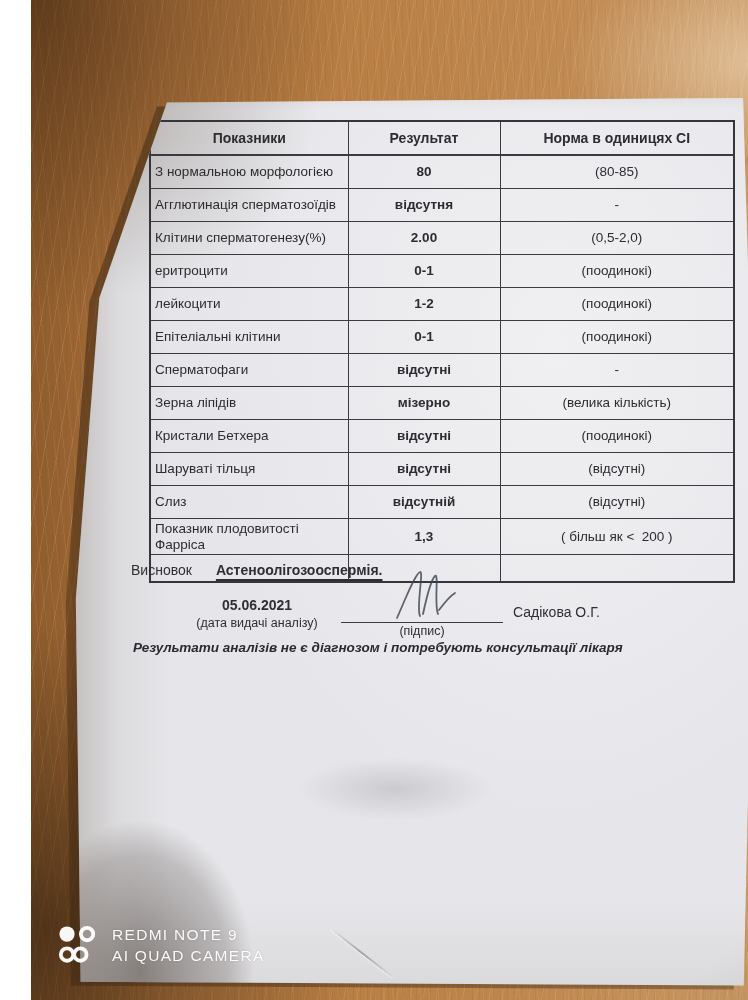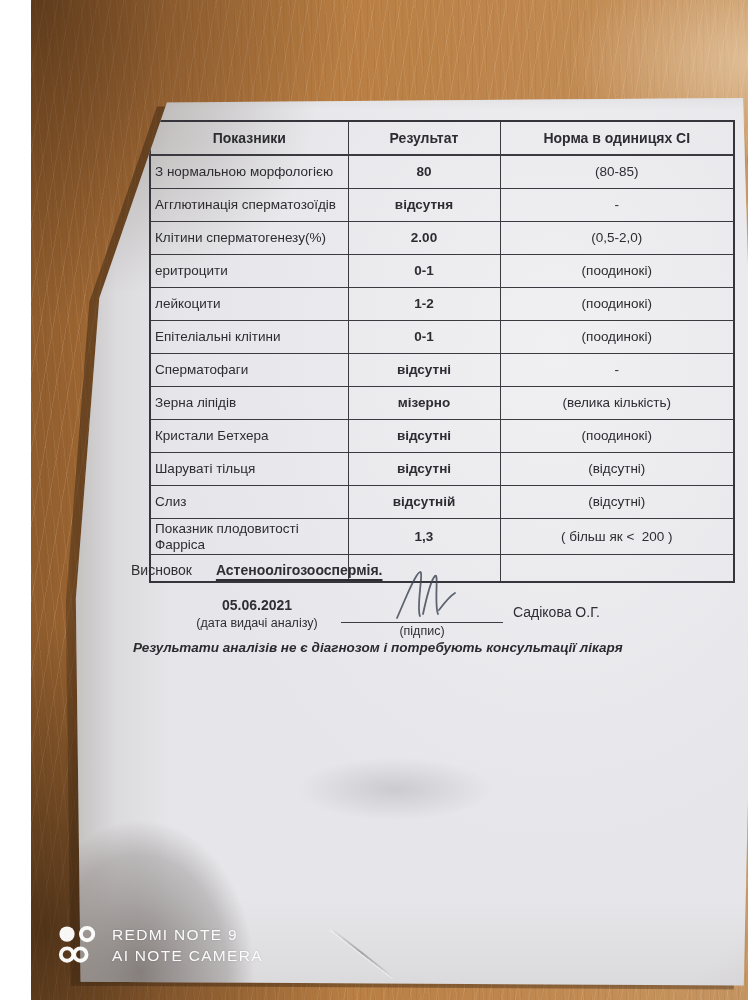--- a/index.html
+++ b/index.html
@@ -245,17 +245,17 @@
     <svg class="wm-icon" width="42" height="42" viewBox="0 0 44 44">
       <g stroke="rgba(255,255,255,0.96)" stroke-width="4" fill="none">
         <circle cx="10.5" cy="10.5" r="8" fill="rgba(255,255,255,0.96)" stroke="none"></circle>
         <circle cx="31.5" cy="10.5" r="6.5"></circle>
         <circle cx="10.5" cy="32" r="6.5"></circle>
         <circle cx="24.5" cy="32" r="6.5"></circle>
       </g>
     </svg>
     <div class="wm-text">
       <div>REDMI NOTE 9</div>
-      <div>AI NOTE CAMERA</div>
+      <div>AI QUAD CAMERA</div>
     </div>
   </div>
 
 </div>
 
 </body></html>

